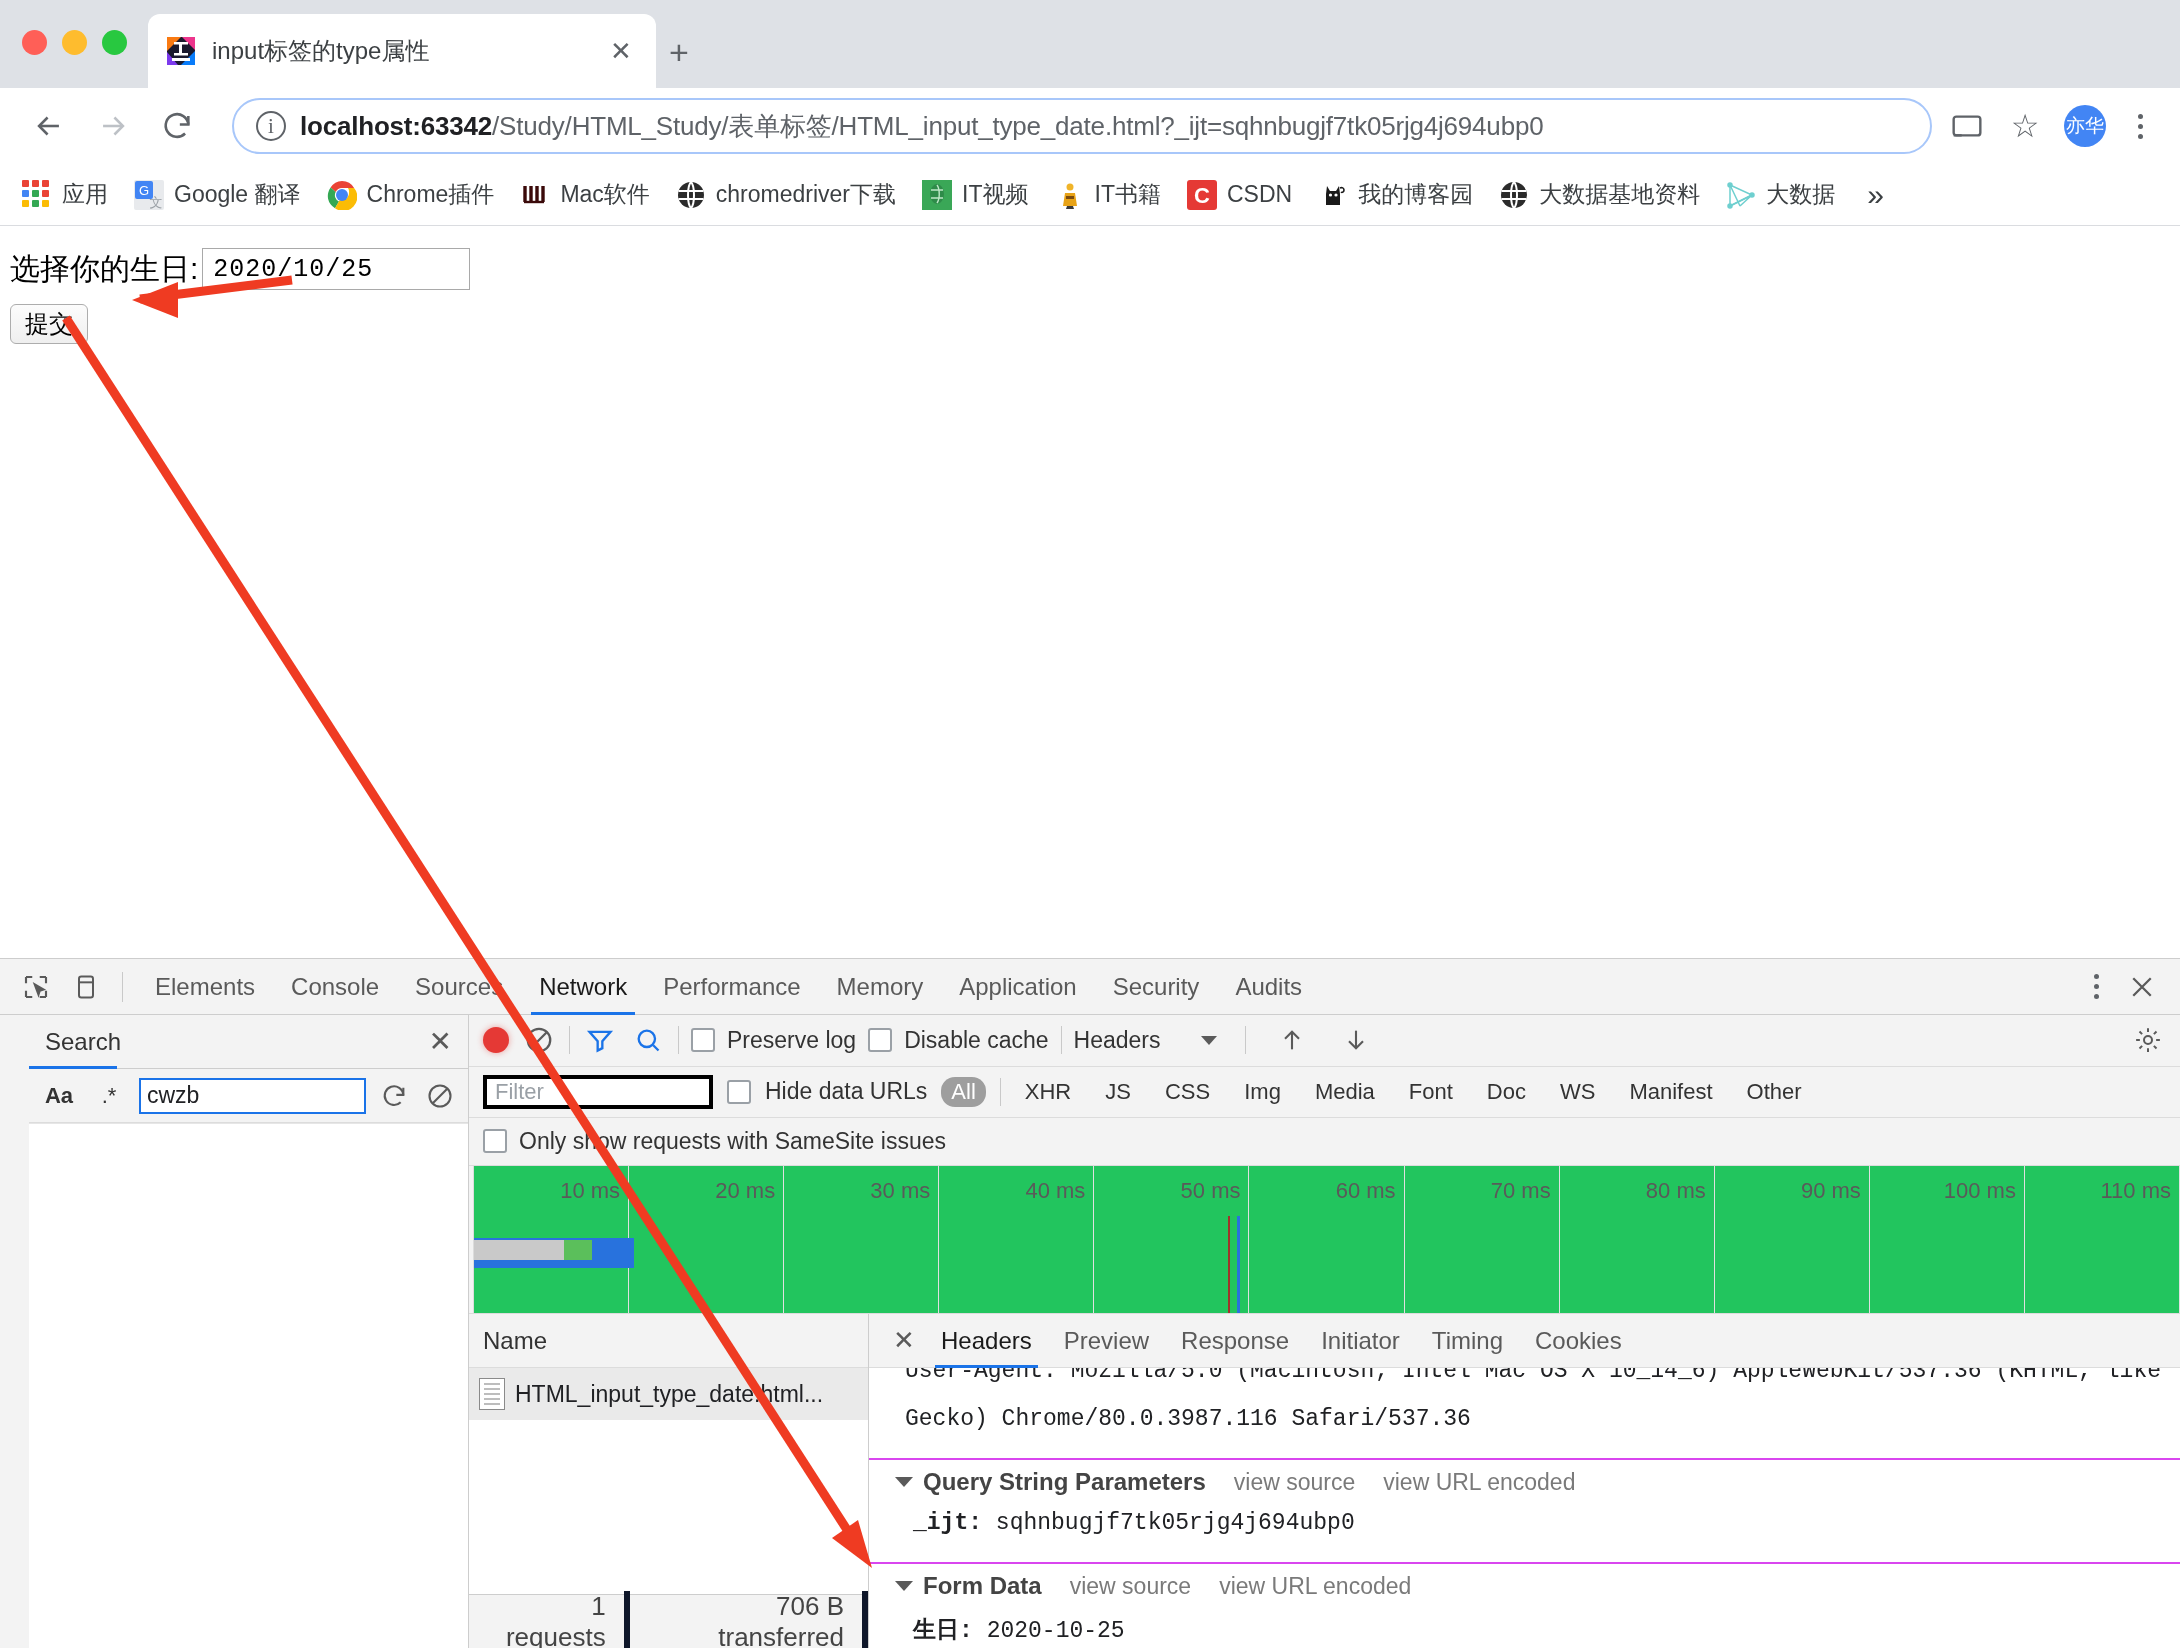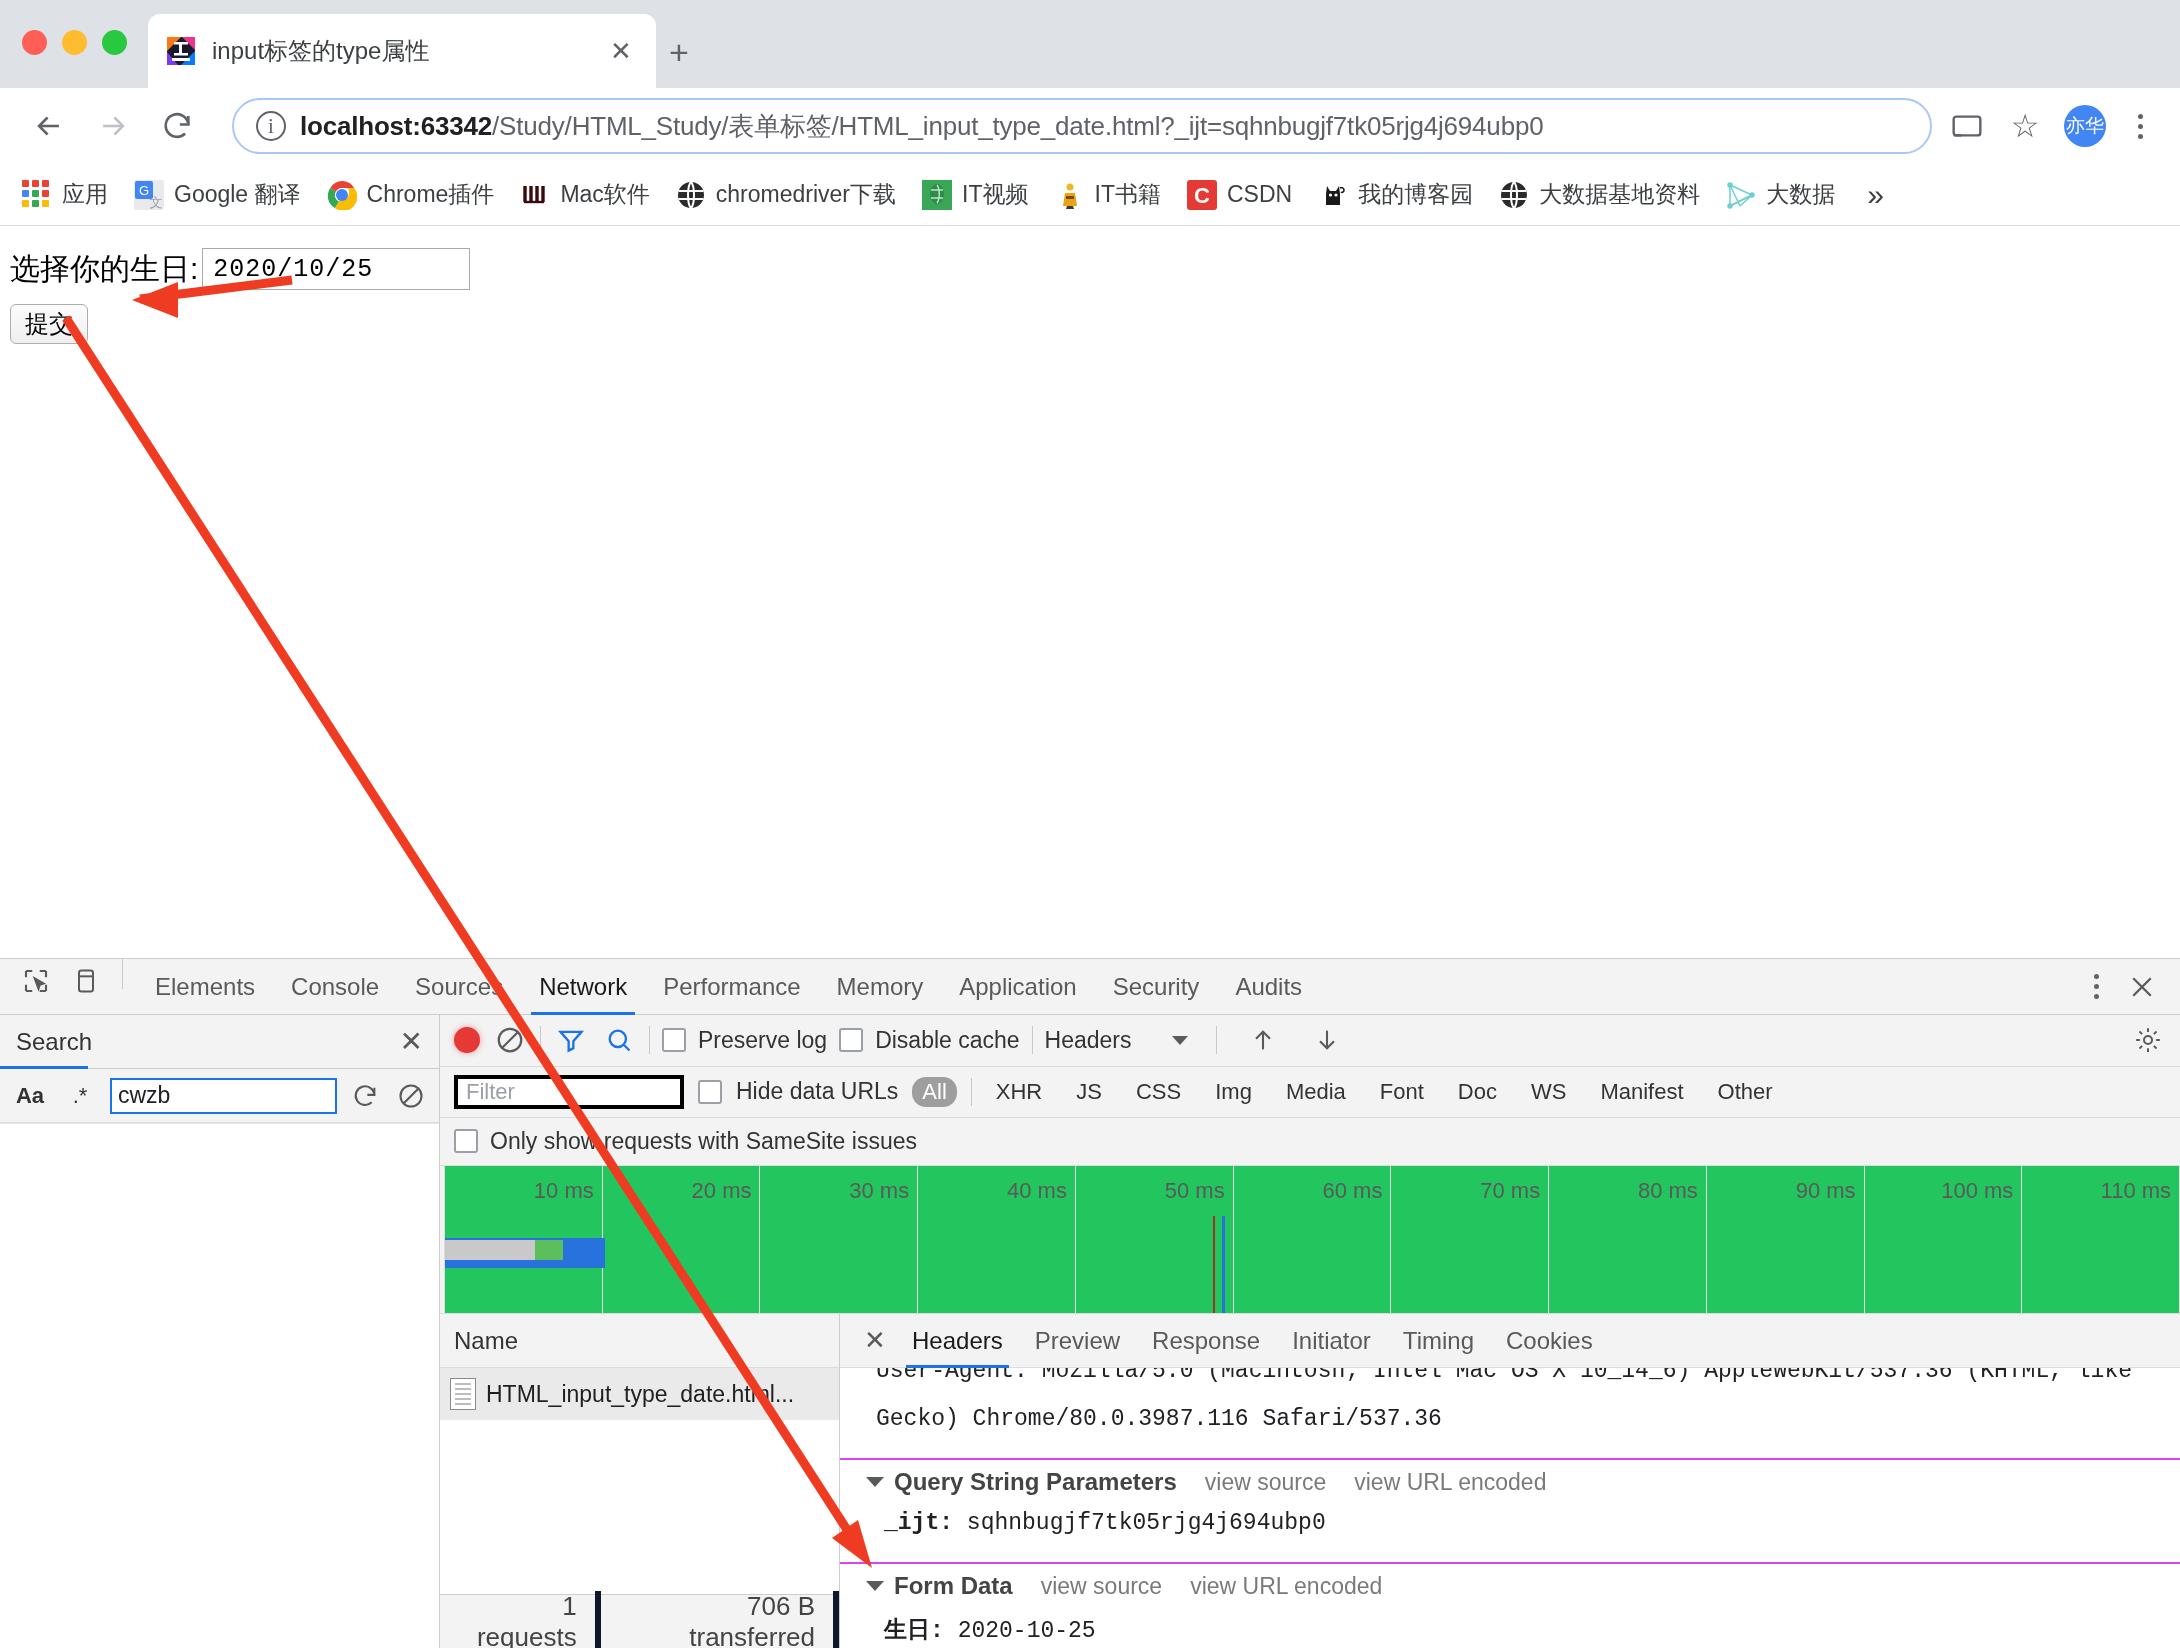--- a/index.html
+++ b/index.html
@@ -159,21 +159,21 @@
   
   .devtools {
     position: absolute; left: 0; right: 0; bottom: 0;
     height: 690px;
     background: #f3f3f3;
     border-top: 1px solid #cdcdcd;
     font-family: "Liberation Sans", sans-serif;
     display: flex; flex-direction: column;
   }
   .dt-tabbar {
-    height: 56px; display: flex; 
+    height: 56px; display: flex; align-items: center;
     border-bottom: 1px solid #cdcdcd;
     background: #f3f3f3;
     padding-left: 8px;
   }
   .dt-iconbtn {
     width: 44px; height: 44px; margin-left: 6px;
     display:flex; align-items:center; justify-content:center;
     color:#5a5a5a;
   }
   .dt-sep { width: 1px; height: 30px; background: #c9c9c9; margin: 0 14px; }
@@ -183,21 +183,21 @@
     font-size: 24px; color: #5a5a5a;
     position: relative;
   }
   .dt-tab.active { color: #1a1a1a; }
   .dt-tab.active::after {
     content: ''; position: absolute; left: 10px; right: 10px; bottom: 0;
     height: 3px; background: #1a73e8;
   }
   .dt-tabbar-right { margin-left: auto; display: flex; align-items: center; padding-right: 16px; }
 
-  .dt-body { flex: 1 1 auto; display: flex; min-height: 0; }
+  .dt-body { flex: 1 1 auto; display: flex; min-height: 0; margin-left: 29px; }
 
   
   .search-pane {
     width: 440px; flex: 0 0 440px;
     border-right: 1px solid #cdcdcd;
     background: #f3f3f3;
     display: flex; flex-direction: column;
   }
   .sp-header {
     height: 54px; display: flex; align-items: center;

